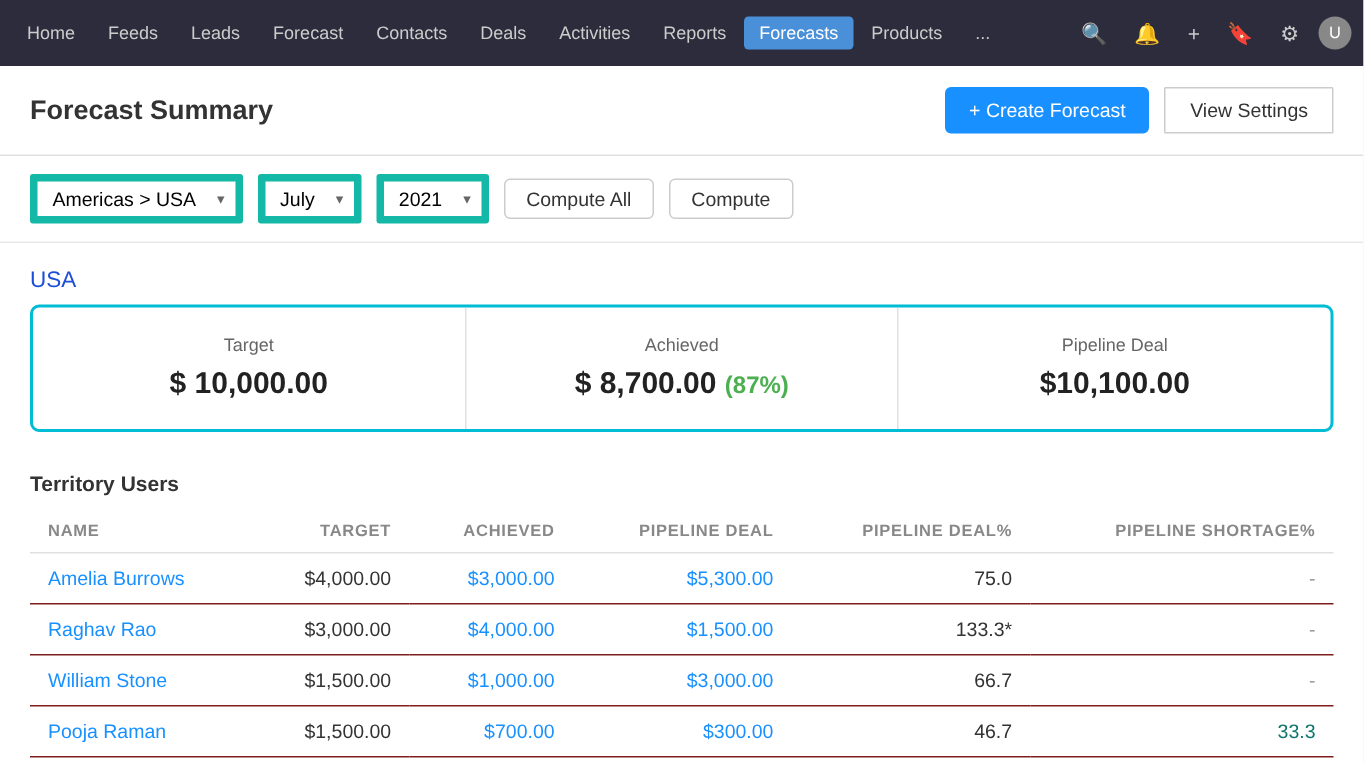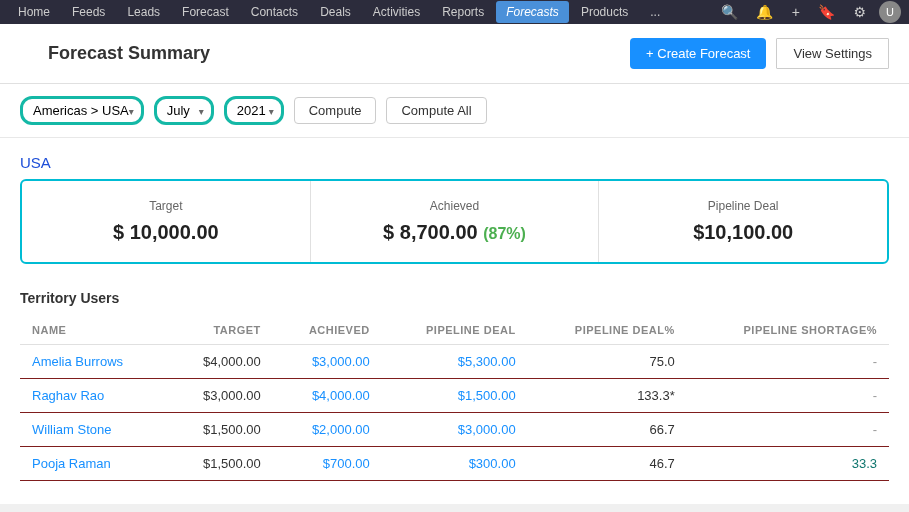--- a/index.html
+++ b/index.html
@@ -1,34 +1,34 @@
 <!DOCTYPE html>
 <html><head>
   <meta charset="utf-8">
   <style>
     * { margin: 0; padding: 0; box-sizing: border-box; }
     body { font-family: 'Segoe UI', Arial, sans-serif; font-size: 13px; background: #f0f0f0; }
 
     
     .top-nav {
       background: #2c2c3c;
-      height: 24px;
+      height: 44px;
       display: flex;
       align-items: center;
       padding: 0 8px;
       gap: 2px;
     }
     .nav-item {
       color: #ccc;
       padding: 4px 10px;
       cursor: pointer;
       font-size: 12px;
       border-radius: 3px;
     }
-    .nav-item.active { background: #4a90d9; color: #fff; font-style: italic; }
+    .nav-item.active { background: #4a90d9; color: #fff; }
     .nav-right {
       margin-left: auto;
       display: flex;
       align-items: center;
       gap: 8px;
     }
     .nav-icon {
       color: #ccc;
       font-size: 14px;
       cursor: pointer;
@@ -55,21 +55,20 @@
       display: flex;
       align-items: center;
       justify-content: space-between;
       padding: 14px 20px;
       border-bottom: 1px solid #e0e0e0;
     }
     .page-title {
       font-size: 18px;
       font-weight: 600;
       color: #333;
-      margin-left: 28px;
     }
     .header-actions { display: flex; gap: 10px; }
     .btn-primary {
       background: #1890ff;
       color: #fff;
       border: none;
       padding: 7px 16px;
       border-radius: 4px;
       cursor: pointer;
       font-size: 13px;
@@ -88,23 +87,23 @@
     
     .filters {
       display: flex;
       align-items: center;
       gap: 10px;
       padding: 12px 20px;
       border-bottom: 1px solid #e8e8e8;
     }
     .dropdown-wrapper {
       position: relative;
-      border: 3px solid #14b8a6;
-      border-radius: 12px;
-      padding: 4px 12px 4px 10px;
+      border: 5px solid #14b8a6;
+      border-radius: 2px;
+      padding: 4px 26px 4px 10px;
       background: #fff;
       font-size: 13px;
       cursor: pointer;
       min-width: 60px;
     }
     .dropdown-wrapper::after {
       content: '▾';
       position: absolute;
       right: 7px;
       top: 50%;
@@ -243,22 +242,22 @@
   <div class="filters">
     <div class="dropdown-wrapper">
       <span>Americas &gt; USA</span>
     </div>
     <div class="dropdown-wrapper">
       <span>July</span>
     </div>
     <div class="dropdown-wrapper">
       <span>2021</span>
     </div>
+    <button class="btn-compute">Compute All</button>
     <button class="btn-compute">Compute</button>
-    <button class="btn-compute">Compute All</button>
   </div>
 
   <div class="section-label">USA</div>
 
   <div class="summary-card">
     <div class="summary-metric">
       <div class="metric-label">Target</div>
       <div class="metric-value">$ 10,000.00</div>
     </div>
     <div class="summary-metric">
@@ -300,21 +299,21 @@
     <td class="link">Raghav Rao</td>
     <td class="right">$3,000.00</td>
     <td class="right link">$4,000.00</td>
     <td class="right link">$1,500.00</td>
     <td class="right">133.3*</td>
     <td class="dash">-</td>
   </tr>
           <tr>
     <td class="link">William Stone</td>
     <td class="right">$1,500.00</td>
-    <td class="right link">$2,000.00</td>
+    <td class="right link">$1,000.00</td>
     <td class="right link">$3,000.00</td>
     <td class="right">66.7</td>
     <td class="dash">-</td>
   </tr>
           <tr>
     <td class="link">Pooja Raman</td>
     <td class="right">$1,500.00</td>
     <td class="right link">$700.00</td>
     <td class="right link">$300.00</td>
     <td class="right">46.7</td>

